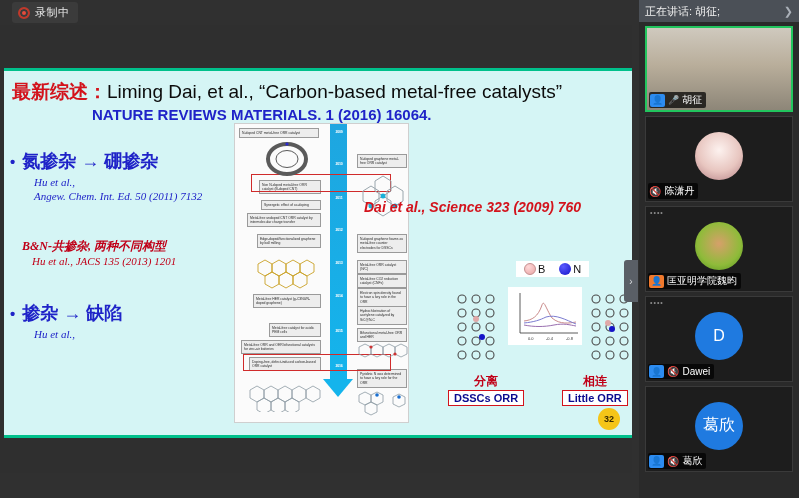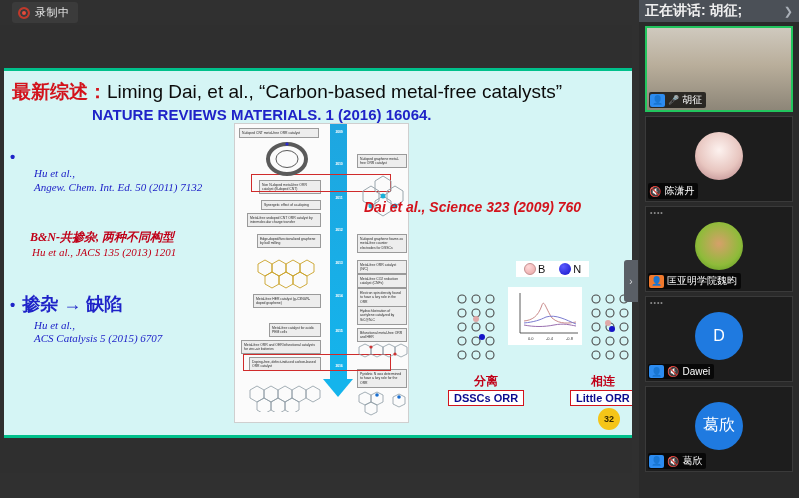--- a/index.html
+++ b/index.html
@@ -62,21 +62,21 @@
   .bullet-dot { font-size: 15px; line-height: 1; }
   .ref {
     color: #1f23c8; font-size: 11px; font-style: italic;
     font-family: "Liberation Serif", serif;
     margin-left: 24px; line-height: 1.25; white-space: nowrap;
   }
   .block-gap { height: 34px; }
   .red-head {
     color: #c00018; font-size: 12px; font-weight: bold;
     font-family: "Liberation Serif", serif;
-    margin-left: 20px; font-style: italic;
+    margin-left: 12px; font-style: italic;
   }
   .red-ref {
     color: #c00018; font-size: 11px; font-style: italic;
     font-family: "Liberation Serif", serif;
     margin-left: 22px; white-space: nowrap;
   }
 
   
   .figure {
     position: absolute; left: 230px; top: 52px; width: 175px; height: 300px;
@@ -169,21 +169,21 @@
   
   .rail {
     position: absolute; left: 639px; top: 0; width: 160px; height: 498px;
     background: #2a2a2a;
   }
   .rail-header {
     height: 22px; background: #4b5057;
     display: flex; align-items: center; justify-content: space-between;
     padding: 0 6px;
   }
-  .rail-title { color: #f0f0f0; font-size: 14px; white-space: nowrap; font-weight: bold; }
+  .rail-title { color: #f0f0f0; font-size: 11px; white-space: nowrap; }
   .rail-icons { display: flex; align-items: center; gap: 3px; }
   .chev { color: #aab0b8; font-size: 11px; }
   .tile {
     position: relative; margin: 4px 6px; height: 86px;
     background: #1d1d1d; border: 1px solid #3a3a3a; overflow: hidden;
   }
   .tile.active { border: 2px solid #22c55e; }
   .tile-photo {
     position: absolute; inset: 0;
     background:
@@ -235,37 +235,37 @@
       <div class="slide-inner">
 
         <div class="title-row1">
           <span class="t-cn">最新综述：</span><span class="t-en">Liming Dai, et al., “Carbon-based metal-free catalysts”</span>
         </div>
         <div class="title-row2">NATURE REVIEWS MATERIALS. 1 (2016) 16064.</div>
 
         <div class="left-col">
           <div class="bullet-line">
             <span class="bullet-dot">•</span>
+            <span>氮掺杂  →  硼掺杂</span>
           </div>
           <div class="ref">Hu et al.,</div>
           <div class="ref">Angew. Chem. Int. Ed. 50 (2011) 7132</div>
 
           <div class="block-gap"></div>
 
           <div class="red-head">B&amp;N-共掺杂, 两种不同构型</div>
           <div class="red-ref">Hu et al., JACS  135 (2013) 1201</div>
 
           <div class="block-gap"></div>
 
           <div class="bullet-line">
             <span class="bullet-dot">•</span>
             <span>掺杂  →  缺陷</span>
           </div>
           <div class="ref">Hu et al.,</div>
-          <div class="ref">ACS Catalysis 5 (2015) 6707</div>
         </div>
 
         <div class="figure">
           <div class="timeline-head"></div>
           <div class="timeline-bar"></div>
           <div class="timeline-arrow"></div>
 
           <div class="yr" style="top:6px">2009</div>
           <div class="yr" style="top:38px">2010</div>
           <div class="yr" style="top:72px">2011</div>
@@ -424,21 +424,21 @@
               <circle cx="38" cy="66" r="4"></circle>
           </g>
           <circle cx="22" cy="34" r="3" fill="#e0a8a8"></circle>
           <circle cx="26" cy="40" r="3" fill="#1414c8"></circle>
         </svg>
 
         <div class="orr-group" style="left:444px; top:302px;">
           <div class="orr-cn">分离</div>
           <div class="orr-box">DSSCs ORR</div>
         </div>
-        <div class="orr-group" style="left:558px; top:302px;margin-left:8px;">
+        <div class="orr-group" style="left:558px; top:302px;">
           <div class="orr-cn">相连</div>
           <div class="orr-box">Little ORR</div>
         </div>
 
         <div class="page-badge">32</div>
 
       </div>
     </div>
 
     <div class="collapse-handle">

